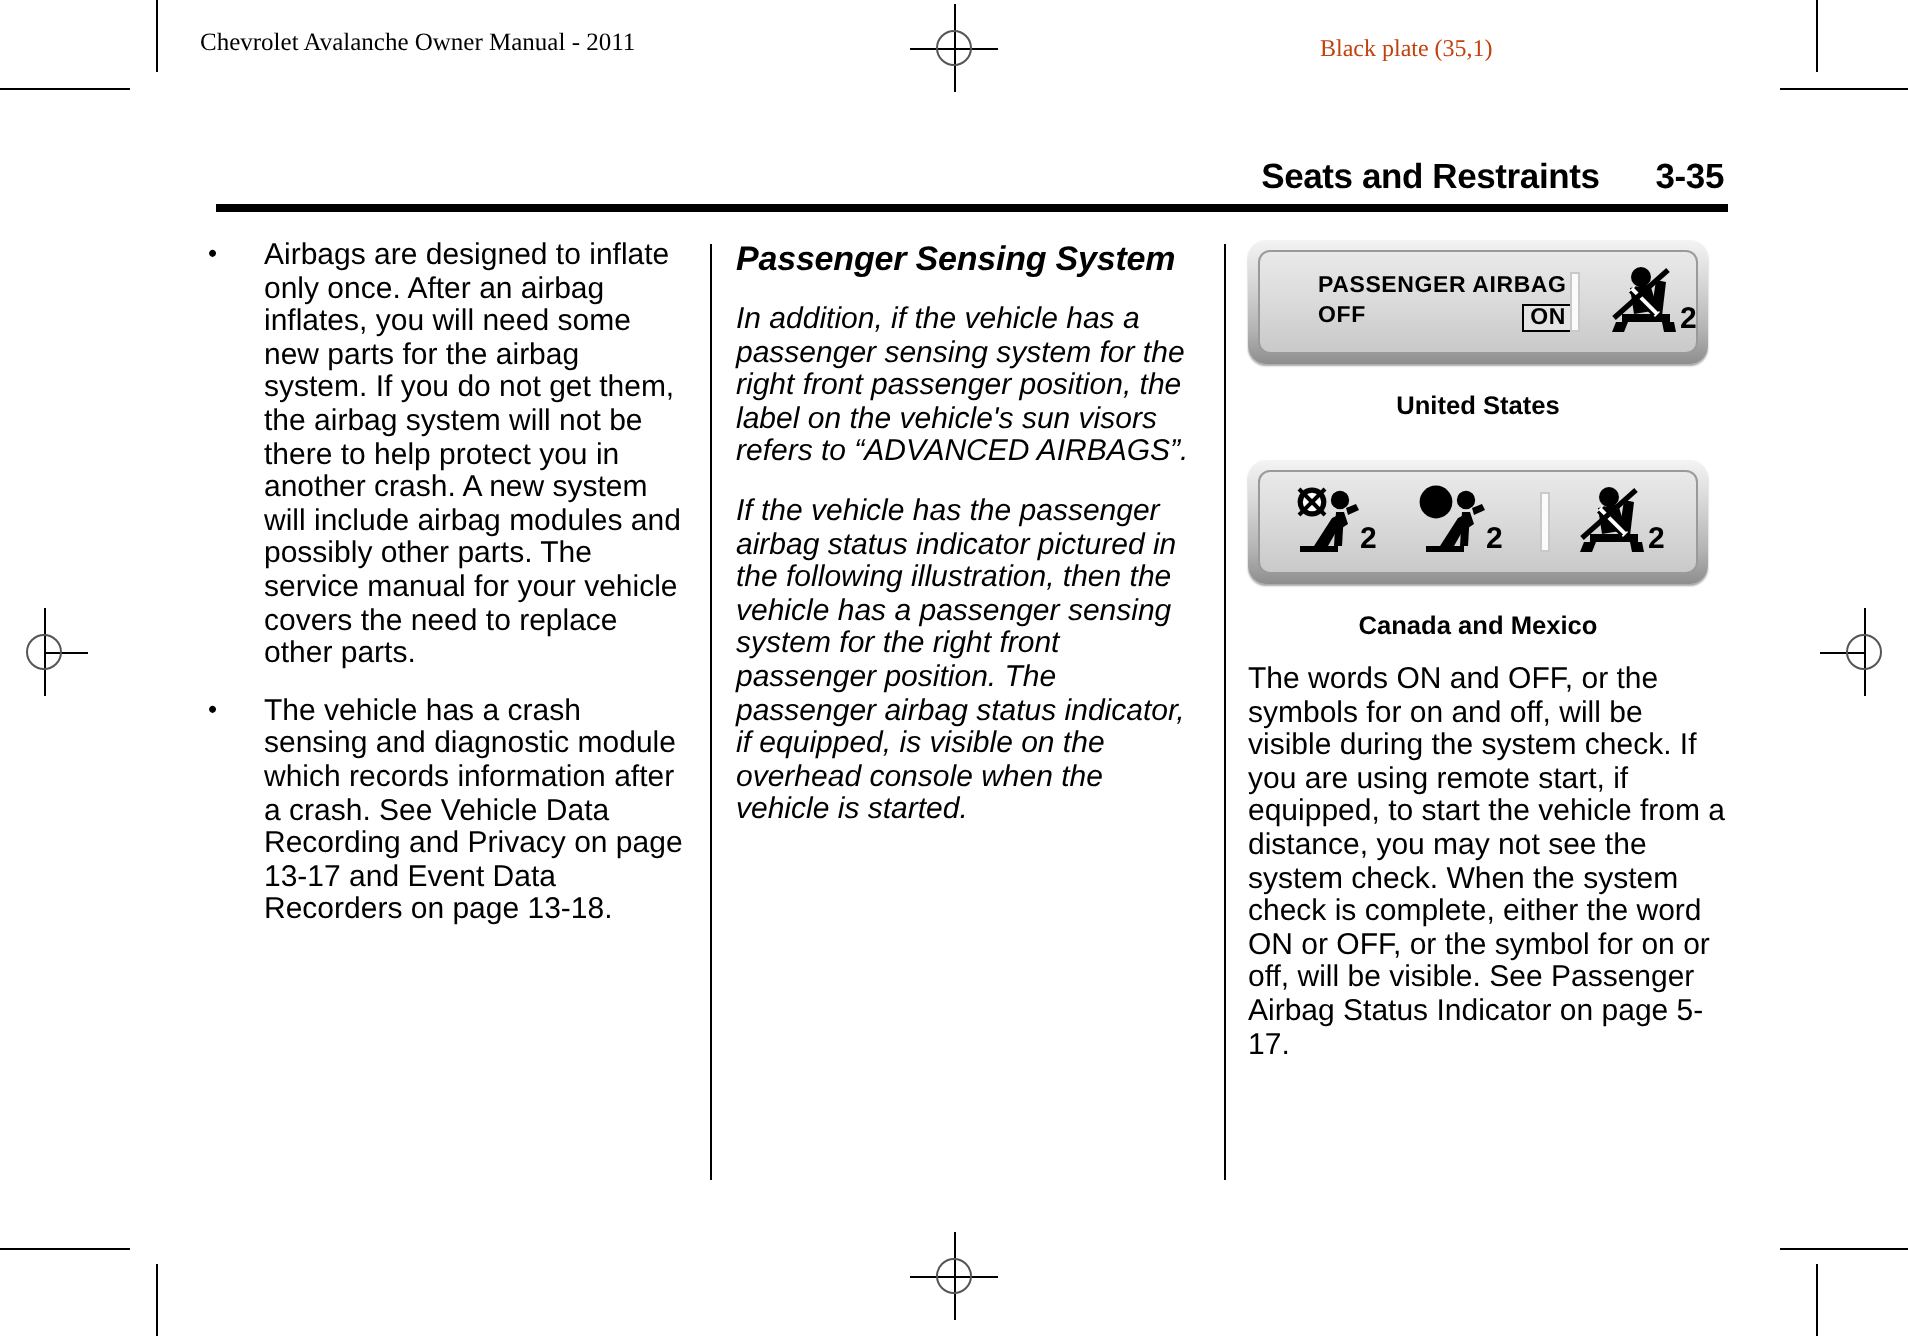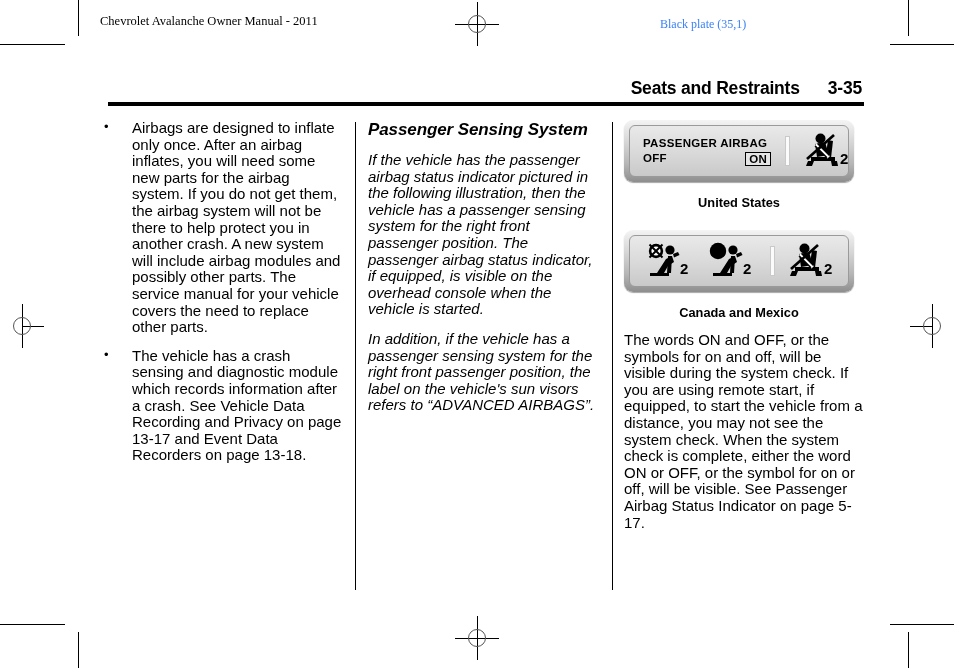--- a/index.html
+++ b/index.html
@@ -33,21 +33,21 @@
 
   
   .pg-head-left {
     position: absolute; left: 100px; top: 14px;
     font-family: "Liberation Serif", serif;
     font-size: 12.5px; color: #000000; white-space: nowrap;
   }
   .pg-head-right {
     position: absolute; left: 660px; top: 17px;
     font-family: "Liberation Serif", serif;
-    font-size: 12px; color: #3b82f6; white-space: nowrap; text-align: center;
+    font-size: 12px; color: #c2410c; white-space: nowrap; text-align: center;
   }
 
   .chapter-bar {
     position: absolute; left: 108px; top: 78px; width: 756px;
   }
   .chapter-line {
     display: flex; justify-content: flex-end; align-items: baseline;
     font-weight: bold; font-size: 17.5px; letter-spacing: -0.2px;
     padding-right: 2px;
   }
@@ -100,21 +100,21 @@
     width: 100%; height: 100%;
     border-radius: 6px;
     background: linear-gradient(180deg, #e9e9e9 0%, #dcdcdc 45%, #c9c9c9 100%);
     border: 1px solid #9a9a9a;
     display: flex; align-items: center;
     position: relative;
     overflow: hidden;
   }
 
   .us-text {
-    flex: 0 0 auto; padding-left: 13px; width: 155px;
+    flex: 0 0 auto; padding-left: 29px; width: 155px;
   }
   .us-line-1 {
     font-size: 11.5px; letter-spacing: .3px; font-weight: 600;
     line-height: 14px;
   }
   .us-line-2 {
     display: flex; align-items: flex-start; justify-content: space-between;
     width: 128px; margin-top: 2px;
   }
   .us-off { font-size: 11.5px; letter-spacing: .3px; font-weight: 600; }
@@ -200,22 +200,22 @@
       <span>Airbags are designed to inflate only once. After an airbag inflates, you will need some new parts for the airbag system. If you do not get them, the airbag system will not be there to help protect you in another crash. A new system will include airbag modules and possibly other parts. The service manual for your vehicle covers the need to replace other parts.</span>
     </li>
     <li>
       <span>The vehicle has a crash sensing and diagnostic module which records information after a crash. See </span><span class="ital">Vehicle Data Recording and Privacy on page 13-17</span><span> and </span><span class="ital">Event Data Recorders on page 13-18</span><span>.</span>
     </li>
   </ul>
 </div>
 
 <div class="col" id="col-2">
   <h2 class="sec-title">Passenger Sensing System</h2>
+  <p class="body">In addition, if the vehicle has a passenger sensing system for the right front passenger position, the label on the vehicle's sun visors refers to “ADVANCED AIRBAGS”.</p>
   <p class="body">If the vehicle has the passenger airbag status indicator pictured in the following illustration, then the vehicle has a passenger sensing system for the right front passenger position. The passenger airbag status indicator, if equipped, is visible on the overhead console when the vehicle is started.</p>
-  <p class="body">In addition, if the vehicle has a passenger sensing system for the right front passenger position, the label on the vehicle's sun visors refers to “ADVANCED AIRBAGS”.</p>
 </div>
 
 <div class="col" id="col-3">
 
   <div class="indicator">
     <div class="face">
       <div class="us-text">
         <div class="us-line-1">PASSENGER AIRBAG</div>
         <div class="us-line-2">
           <span class="us-off">OFF</span>

